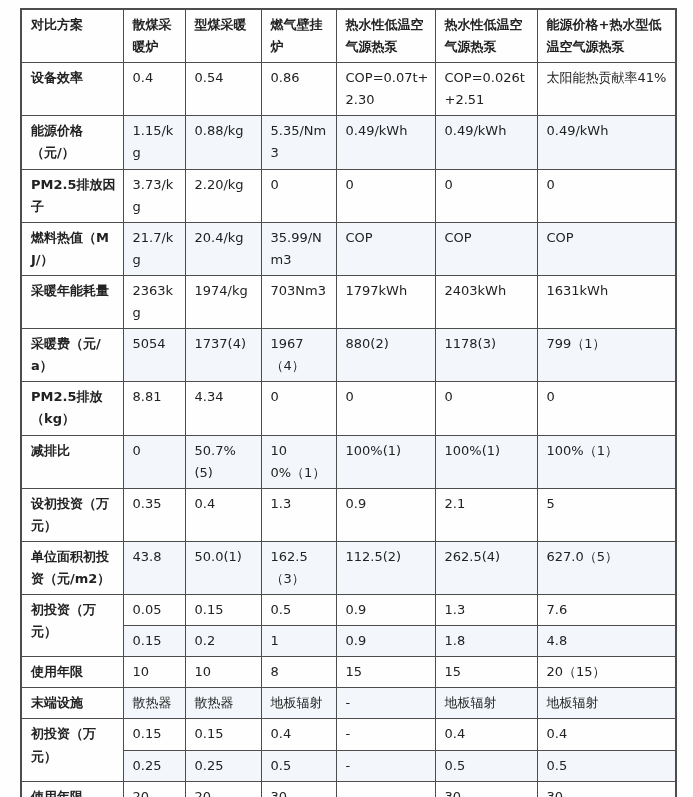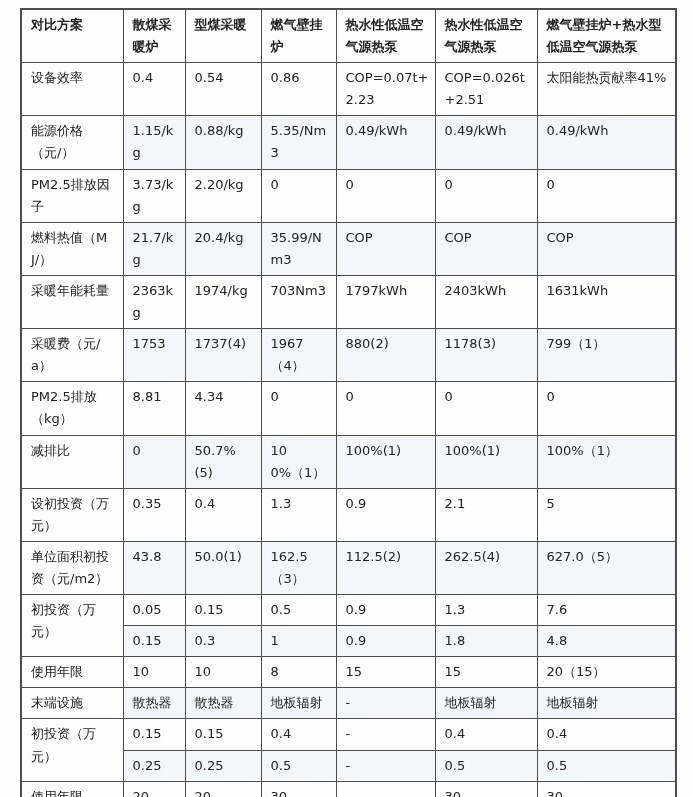--- a/index.html
+++ b/index.html
@@ -3,21 +3,21 @@
 <meta charset="utf-8">
 <style>
   html,body{margin:0;padding:0;background:#ffffff;}
   body{width:693px;height:797px;font-family:"DejaVu Sans","Liberation Sans",sans-serif;color:#222;}
   .page{box-sizing:border-box;width:693px;height:797px;padding:8px 32px 0 20px;background:#fefefe;}
   table{border-collapse:collapse;table-layout:fixed;width:655px;border:2px solid #4d4d4d;}
   th,td{border:1px solid #4d4d4d;padding:4px 6px 4px 9px;font-size:13px;line-height:1.7;
         text-align:left;vertical-align:top;font-weight:normal;word-break:break-all;}
   thead th{font-weight:bold;word-break:normal;}
   tbody tr:nth-child(even){background:#f3f7fb;}
-  tbody th{font-weight:normal;background:#fefefe;margin-top:45px;}
+  tbody th{font-weight:bold;background:#fefefe;margin-top:45px;}
 </style>
 </head>
 <body>
 
 <div class="page">
 <table>
   <colgroup>
     <col style="width:102px">
         <col style="width:62px">
         <col style="width:76px">
@@ -27,30 +27,30 @@
         <col style="width:139px">
   </colgroup>
   <thead>
     <tr>
       <th>对比方案</th>
       <th>散煤采暖炉</th>
       <th>型煤采暖</th>
       <th>燃气壁挂炉</th>
       <th>热水性低温空气源热泵</th>
       <th>热水性低温空气源热泵</th>
-      <th>燃气壁挂炉+热水型低温空气源热泵</th>
+      <th>能源价格+热水型低温空气源热泵</th>
     </tr>
   </thead>
   <tbody>
     <tr>
       <th>设备效率</th>
       <td>0.4</td>
       <td>0.54</td>
       <td>0.86</td>
-      <td>COP=0.07t+2.23</td>
+      <td>COP=0.07t+2.30</td>
       <td>COP=0.026t+2.51</td>
       <td>太阳能热贡献率41%</td>
     </tr>
     <tr>
       <th>能源价格（元/）</th>
       <td>1.15/kg</td>
       <td>0.88/kg</td>
       <td>5.35/Nm3</td>
       <td>0.49/kWh</td>
       <td>0.49/kWh</td>
@@ -78,21 +78,21 @@
       <th>采暖年能耗量</th>
       <td>2363kg</td>
       <td>1974/kg</td>
       <td>703Nm3</td>
       <td>1797kWh</td>
       <td>2403kWh</td>
       <td>1631kWh</td>
     </tr>
     <tr>
       <th>采暖费（元/a）</th>
-      <td>1753</td>
+      <td>5054</td>
       <td>1737(4)</td>
       <td>1967（4）</td>
       <td>880(2)</td>
       <td>1178(3)</td>
       <td>799（1）</td>
     </tr>
     <tr>
       <th>PM2.5排放（kg）</th>
       <td>8.81</td>
       <td>4.34</td>
@@ -132,21 +132,21 @@
       <th rowspan="2">初投资（万元）</th>
       <td>0.05</td>
       <td>0.15</td>
       <td>0.5</td>
       <td>0.9</td>
       <td>1.3</td>
       <td>7.6</td>
     </tr>
     <tr>
       <td>0.15</td>
-      <td>0.3</td>
+      <td>0.2</td>
       <td>1</td>
       <td>0.9</td>
       <td>1.8</td>
       <td>4.8</td>
     </tr>
     <tr>
       <th>使用年限</th>
       <td>10</td>
       <td>10</td>
       <td>8</td>

